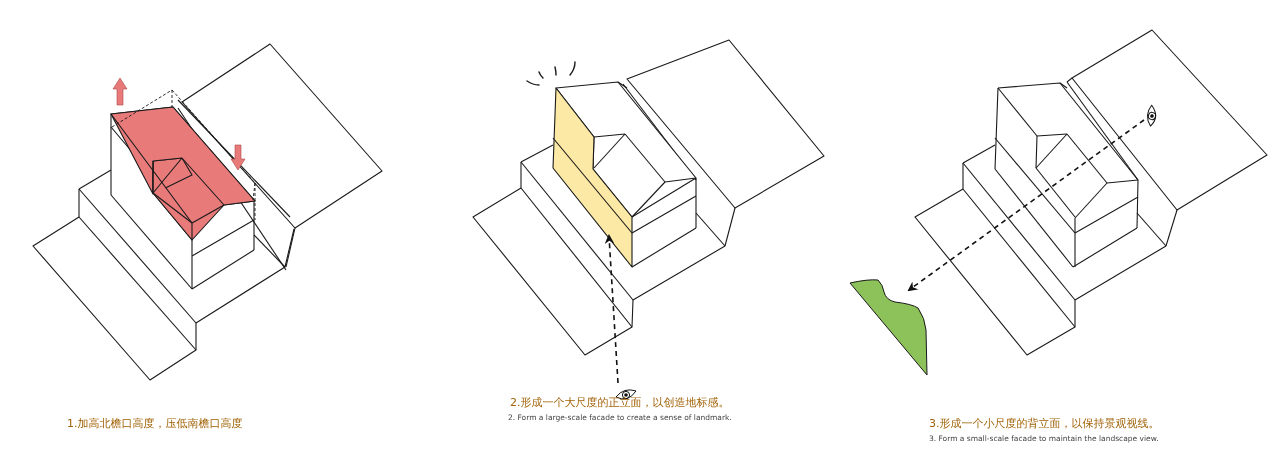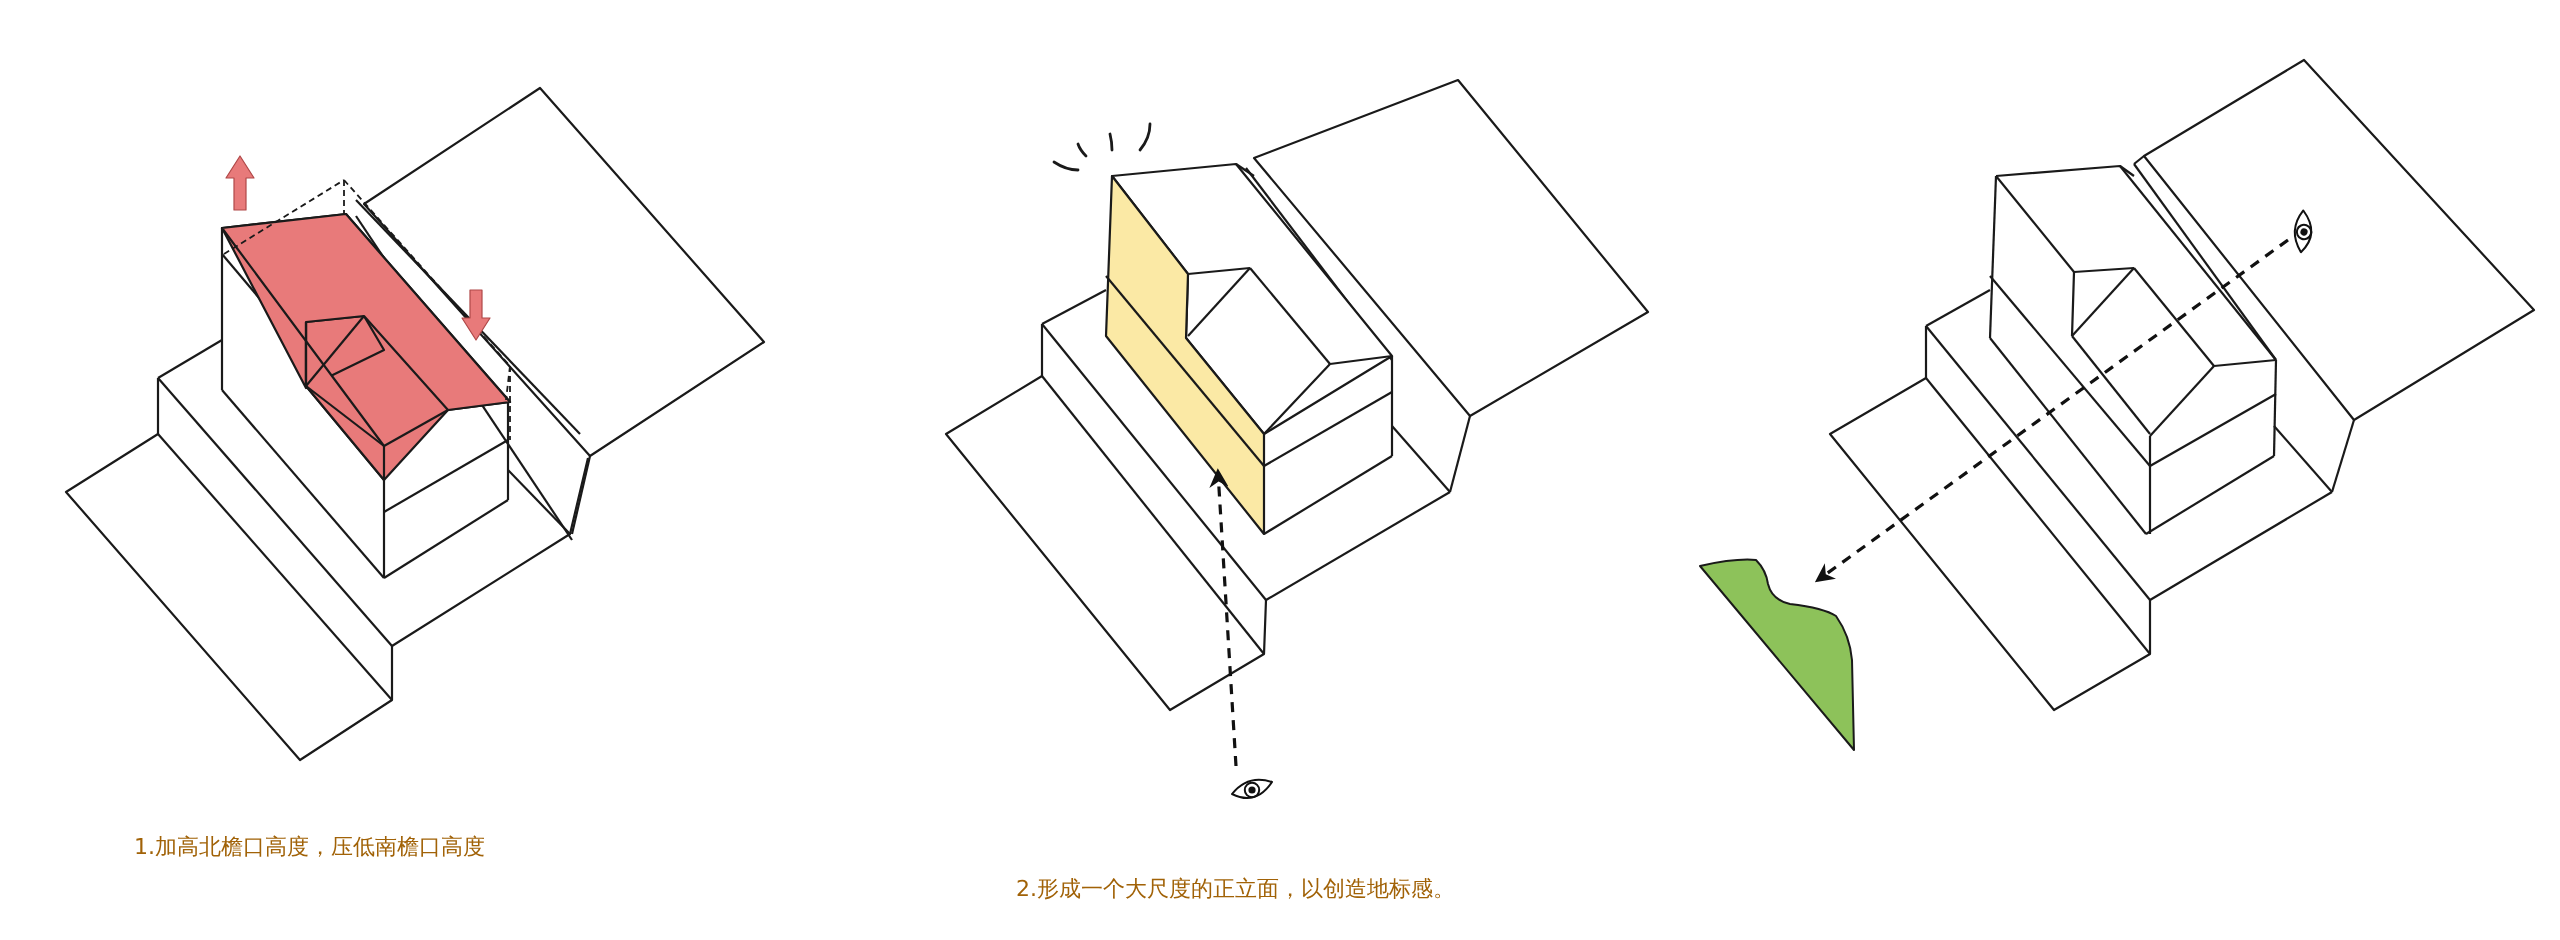--- a/index.html
+++ b/index.html
@@ -2,21 +2,21 @@
 <html><head>
 <meta charset="utf-8">
 <style>
   html, body { margin: 0; padding: 0; background: #ffffff; }
   body { width: 1280px; height: 470px; position: relative; overflow: hidden; font-family: "DejaVu Sans", "Liberation Sans", sans-serif; }
   #canvas { position: absolute; left: 0; top: 0; width: 1280px; height: 470px; }
   .caption { position: absolute; color: #333333; }
   .caption .zh { font-size: 11px; line-height: 18px; color: #a16207; white-space: nowrap; }
   .caption .en { font-size: 7.5px; line-height: 12px; color: #444444; white-space: nowrap; }
   #cap1 { left: 67px; top: 415px; }
-  #cap2 { left: 508px; top: 436px; text-align: center; }
+  #cap2 { left: 508px; top: 394px; text-align: center; }
   #cap3 { left: 929px; top: 415px; }
 </style>
 </head>
 <body>
 
 <svg id="canvas" width="1280" height="470" viewBox="0 0 1280 470" xmlns="http://www.w3.org/2000/svg">
   <defs>
     <marker id="arrowhead" viewBox="0 0 10 10" refX="8" refY="5" markerWidth="6" markerHeight="6" orient="auto">
       <path d="M0,0 L10,5 L0,10 L3,5 Z" fill="#111"></path>
     </marker>
@@ -153,15 +153,18 @@
       <circle r="1.8" fill="#111" stroke="none"></circle>
     </g>
   </g>
 </svg>
 
 <div class="caption" id="cap1">
   <div class="zh">1.加高北檐口高度，压低南檐口高度</div>
 </div>
 <div class="caption" id="cap2">
   <div class="zh">2.形成一个大尺度的正立面，以创造地标感。</div>
+  <div class="en">2. Form a large-scale facade to create a sense of landmark.</div>
 </div>
 <div class="caption" id="cap3">
+  <div class="zh">3.形成一个小尺度的背立面，以保持景观视线。</div>
+  <div class="en">3. Form a small-scale facade to maintain the landscape view.</div>
 </div>
 
 </body></html>

